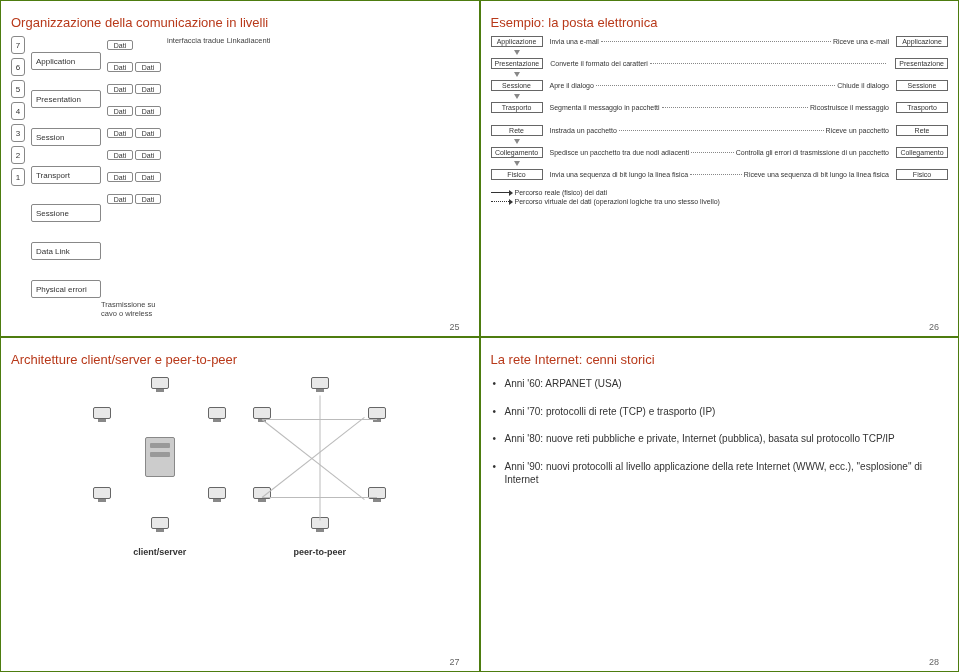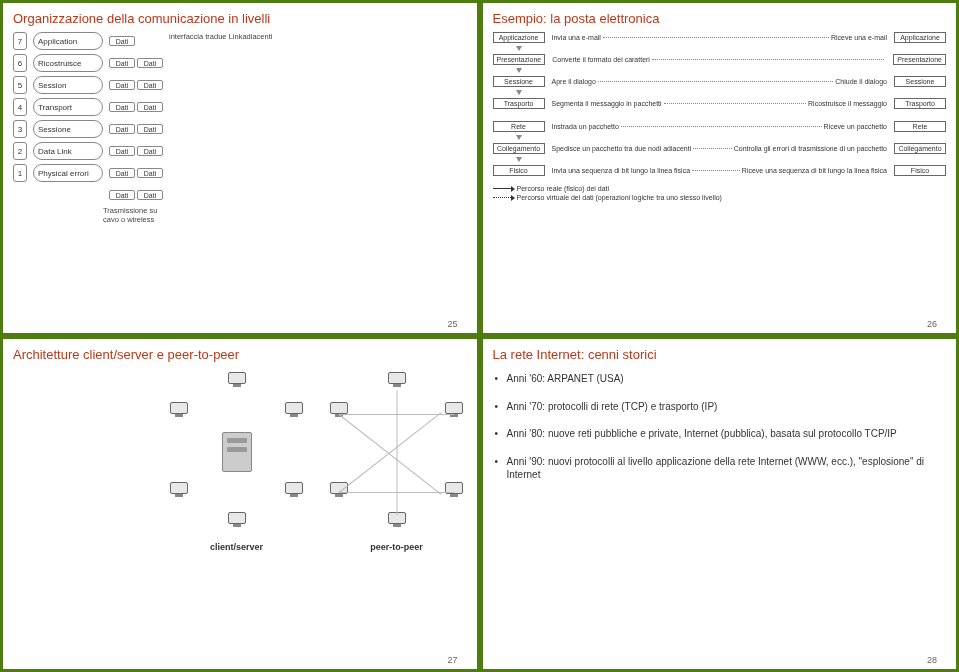--- a/index.html
+++ b/index.html
@@ -1,28 +1,28 @@
 <!DOCTYPE html>
 <html><head>
 <meta charset="utf-8">
 <style>
   * { box-sizing: border-box; margin: 0; padding: 0; }
   body { font-family: Verdana, Geneva, sans-serif; background: #fff; width: 959px; height: 672px; overflow: hidden; }
   .page { display: grid; grid-template-columns: 1fr 1fr; grid-template-rows: 1fr 1fr; width: 100%; height: 100%; }
-  .slide { position: relative; border: 3px solid #4d7c0f; padding: 8px 10px 18px 10px; }
+  .slide { position: relative; border: 1px solid #4d7c0f; padding: 14px 10px 18px 10px; }
   .slide-title { color: #b8391a; font-size: 13px; font-weight: normal; margin-bottom: 6px; }
   .slide-num { position: absolute; bottom: 4px; right: 19px; font-size: 9px; color: #666; }
   .content { font-size: 8px; color: #333; }
 
   
   .osi-wrap { display: flex; gap: 6px; }
   .osi-nums { display: flex; flex-direction: column; gap: 4px; }
   .osi-nums .n { width: 14px; height: 18px; border: 1px solid #888; border-radius: 3px; display: flex; align-items: center; justify-content: center; font-size: 8px; }
   .osi-layers { display: flex; flex-direction: column; gap: 4px; }
-  .osi-layers .layer { width: 70px; height: 18px; border: 1px solid #888; border-radius: 9px; display: flex; align-items: center; padding-left: 4px; font-size: 8px; }
+  .osi-layers .layer { width: 70px; height: 18px; border: 1px solid #888; border-radius: 2px; display: flex; align-items: center; padding-left: 4px; font-size: 8px; margin-top: 16px; }
   .osi-data-col { display: flex; flex-direction: column; gap: 4px; }
   .osi-data-col .d { height: 18px; display: flex; align-items: center; gap: 2px; }
   .dati-box { width: 26px; height: 10px; border: 1px solid #888; border-radius: 2px; font-size: 7px; display: flex; align-items: center; justify-content: center; }
   .osi-note { font-size: 7.5px; color: #444; display: flex; flex-direction: row; justify-content: center; height: 38px; }
   .osi-bottom-note { font-size: 7.5px; color: #444; margin-left: 90px; margin-top: 2px; }
 
   
   .post-grid { display: flex; flex-direction: column; gap: 3px; font-size: 7px; }
   .post-row { display: flex; align-items: center; gap: 4px; }
   .pbox { border: 1px solid #666; padding: 1px 3px; min-width: 52px; text-align: center; font-size: 7px; }
@@ -33,21 +33,21 @@
   .dotted-line { border-bottom: 1px dotted #888; flex: 1; margin: 0 2px; }
   .legend { margin-top: 6px; font-size: 7px; }
   .legend-row { display: flex; align-items: center; gap: 4px; margin-bottom: 2px; }
   .solid-arrow { width: 20px; height: 0; border-top: 1px solid #333; position: relative; }
   .solid-arrow::after { content: ''; position: absolute; right: -2px; top: -3px; width: 0; height: 0; border-top: 3px solid transparent; border-bottom: 3px solid transparent; border-left: 4px solid #333; }
   .dotted-arrow { width: 20px; height: 0; border-top: 1px dotted #333; position: relative; }
   .dotted-arrow::after { content: ''; position: absolute; right: -2px; top: -3px; width: 0; height: 0; border-top: 3px solid transparent; border-bottom: 3px solid transparent; border-left: 4px solid #333; }
   .gap-row { height: 6px; }
 
   
-  .arch-wrap { display: flex; gap: 20px; justify-content: flex-end; margin-top: 10px; }
+  .arch-wrap { display: flex; gap: 20px; justify-content: center; margin-top: 10px; }
   .arch-col { display: flex; flex-direction: column; align-items: center; gap: 6px; }
   .server-box { width: 30px; height: 40px; background: #ccc; border: 1px solid #888; border-radius: 2px; position: relative; }
   .server-box::before, .server-box::after { content: ''; position: absolute; left: 4px; right: 4px; height: 5px; background: #999; border-radius: 1px; }
   .server-box::before { top: 5px; }
   .server-box::after { top: 14px; }
   .clients-ring { position: relative; width: 140px; height: 100px; }
   .client-node { position: absolute; width: 24px; height: 18px; }
   .client-node .mon { width: 18px; height: 12px; border: 1px solid #666; background: #e8e8e8; border-radius: 2px; margin: 0 auto; }
   .client-node .base { width: 8px; height: 3px; background: #888; margin: 0 auto; }
   .arch-label { font-size: 9px; font-weight: bold; color: #333; margin-top: 4px; }
@@ -71,21 +71,21 @@
           <div class="n">7</div>
           <div class="n">6</div>
           <div class="n">5</div>
           <div class="n">4</div>
           <div class="n">3</div>
           <div class="n">2</div>
           <div class="n">1</div>
         </div>
         <div class="osi-layers">
           <div class="layer">Application</div>
-          <div class="layer">Ricostruisce</div>
+          <div class="layer">Presentation</div>
           <div class="layer">Session</div>
           <div class="layer">Transport</div>
           <div class="layer">Sessione</div>
           <div class="layer">Data Link</div>
           <div class="layer">Physical errori</div>
         </div>
         <div class="osi-data-col">
           <div class="d">
               <div class="dati-box">Dati</div>
             </div>

